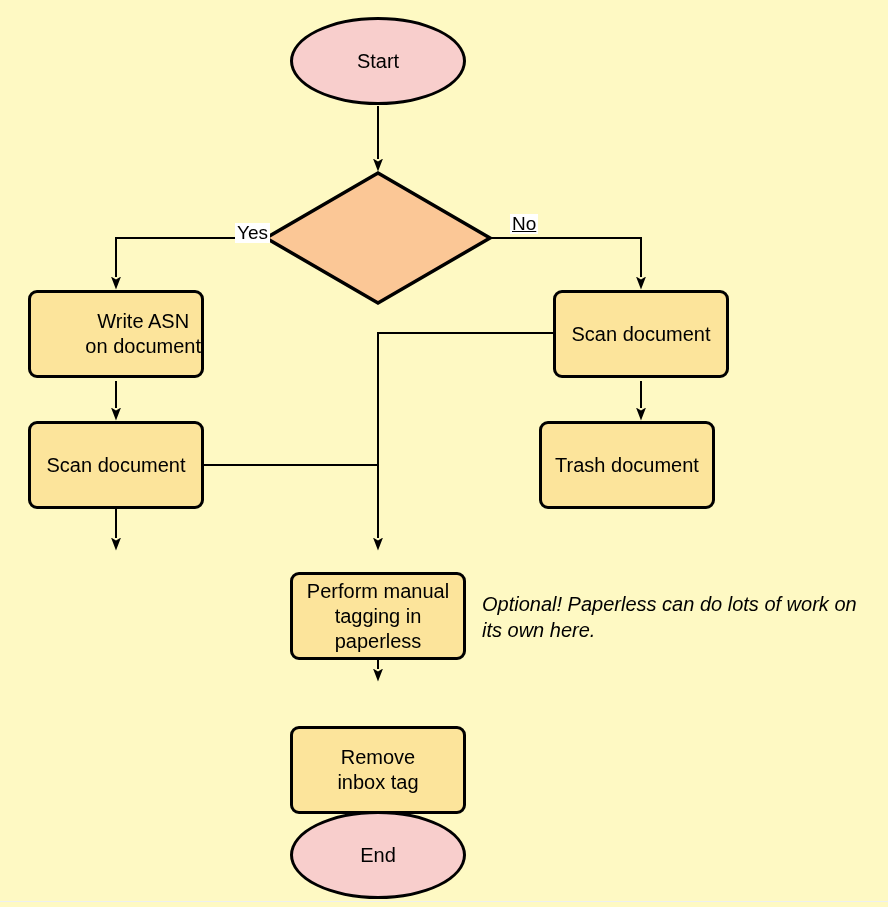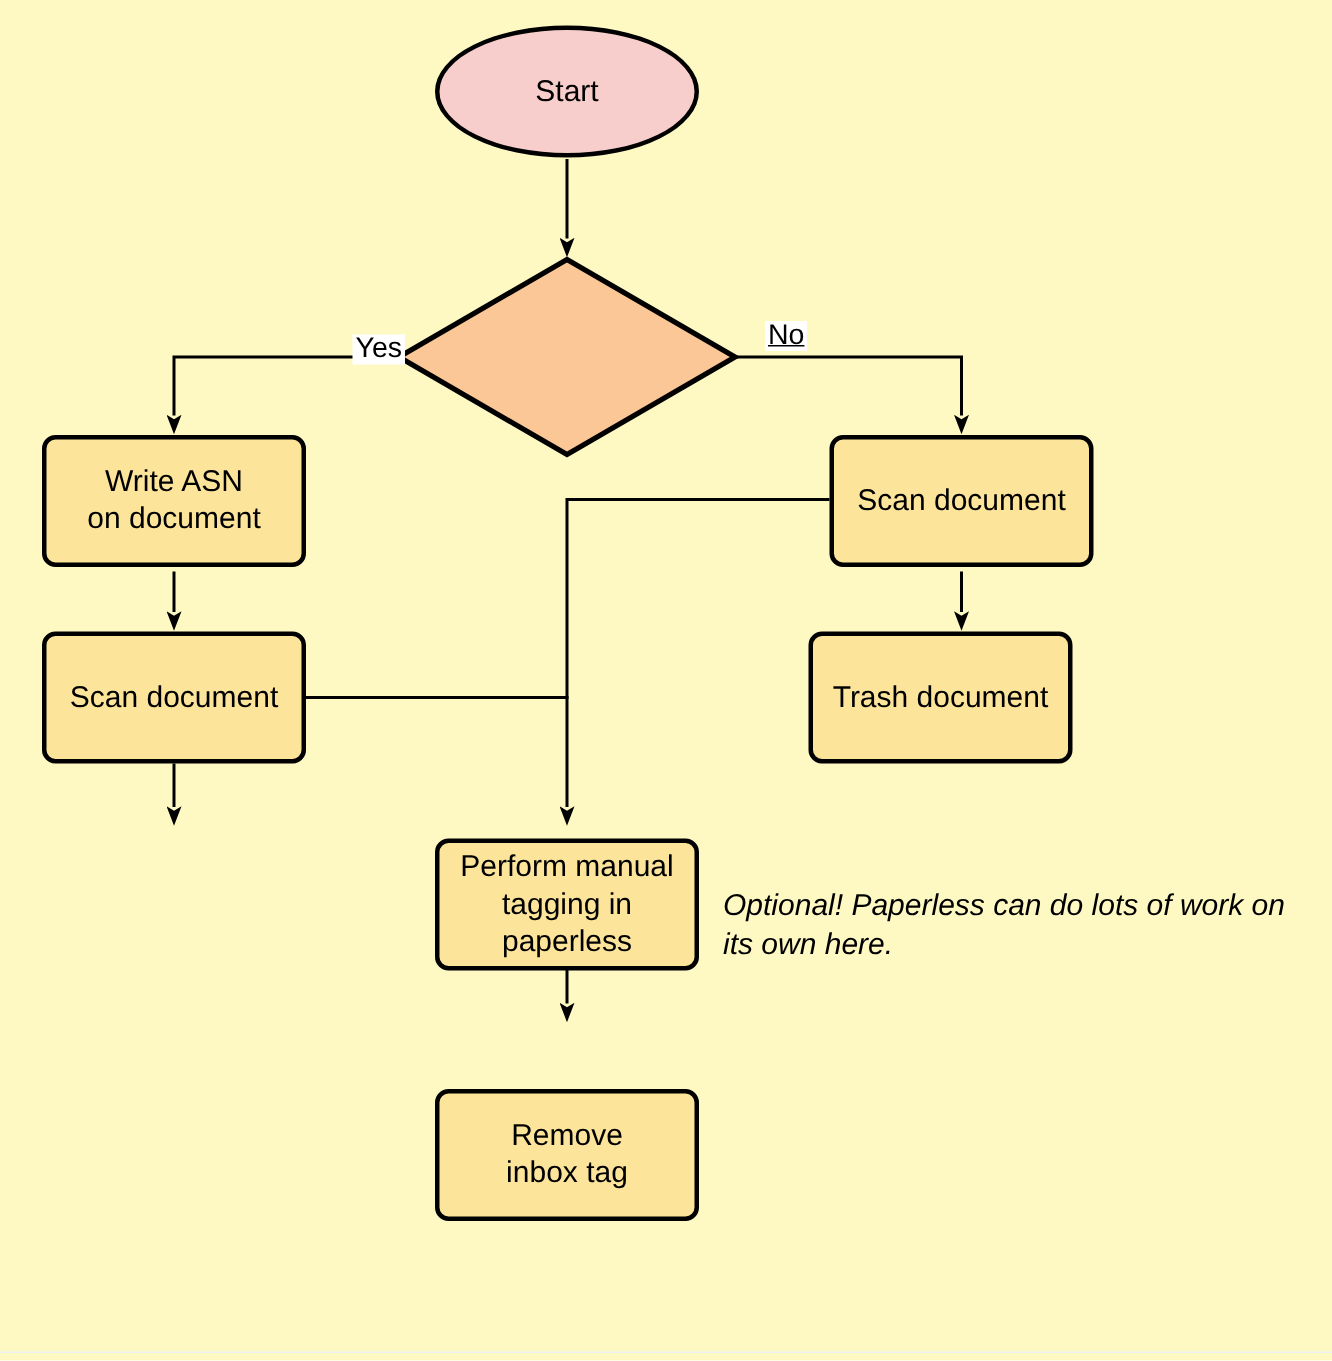--- a/index.html
+++ b/index.html
@@ -98,49 +98,52 @@
     <path class="edge" d="M204 465 L379 465"></path>
     <path class="edge" d="M378 639 L378 669" marker-end="url(#arrowhead)"></path>
     <path class="edge" d="M378 770 L378 798" marker-end="url(#arrowhead)"></path>
   </svg>
 
   <div class="node terminal" style="left:290px; top:17px;">
     <span>Start</span>
   </div>
 
 
-  <div class="node process" style="left:28px; top:290px;">
+  <div class="node process" style="left:28px; top:290px;justify-content:flex-end;">
     <span>Write ASN
 on document</span>
   </div>
 
   <div class="node process" style="left:28px; top:421px;">
     <span>Scan document</span>
   </div>
 
 
   <div class="node process" style="left:553px; top:290px;">
     <span>Scan document</span>
   </div>
 
   <div class="node process" style="left:539px; top:421px;">
     <span>Trash document</span>
   </div>
 
-  <div class="node process" style="left:290px; top:559px;text-align:center;">
+  <div class="node process" style="left:290px; top:572px;text-align:center;">
     <span>Perform manual
 tagging in
 paperless</span>
   </div>
 
   <div class="node process" style="left:290px; top:682px;margin-top:44px;">
     <span>Remove
 inbox tag</span>
   </div>
 
+  <div class="node terminal" style="left:290px; top:811px;">
+    <span>End</span>
+  </div>
 
   <div class="edge-label" style="left:211px; top:223px;margin-left:24px;">Yes</div>
   <div class="edge-label" style="left:510px; top:214px;text-decoration:underline;">No</div>
 
   <div class="annotation">Optional! Paperless can do lots of work on
 its own here.</div>
 
   <div class="bottom-divider"></div>
 
 </div>

